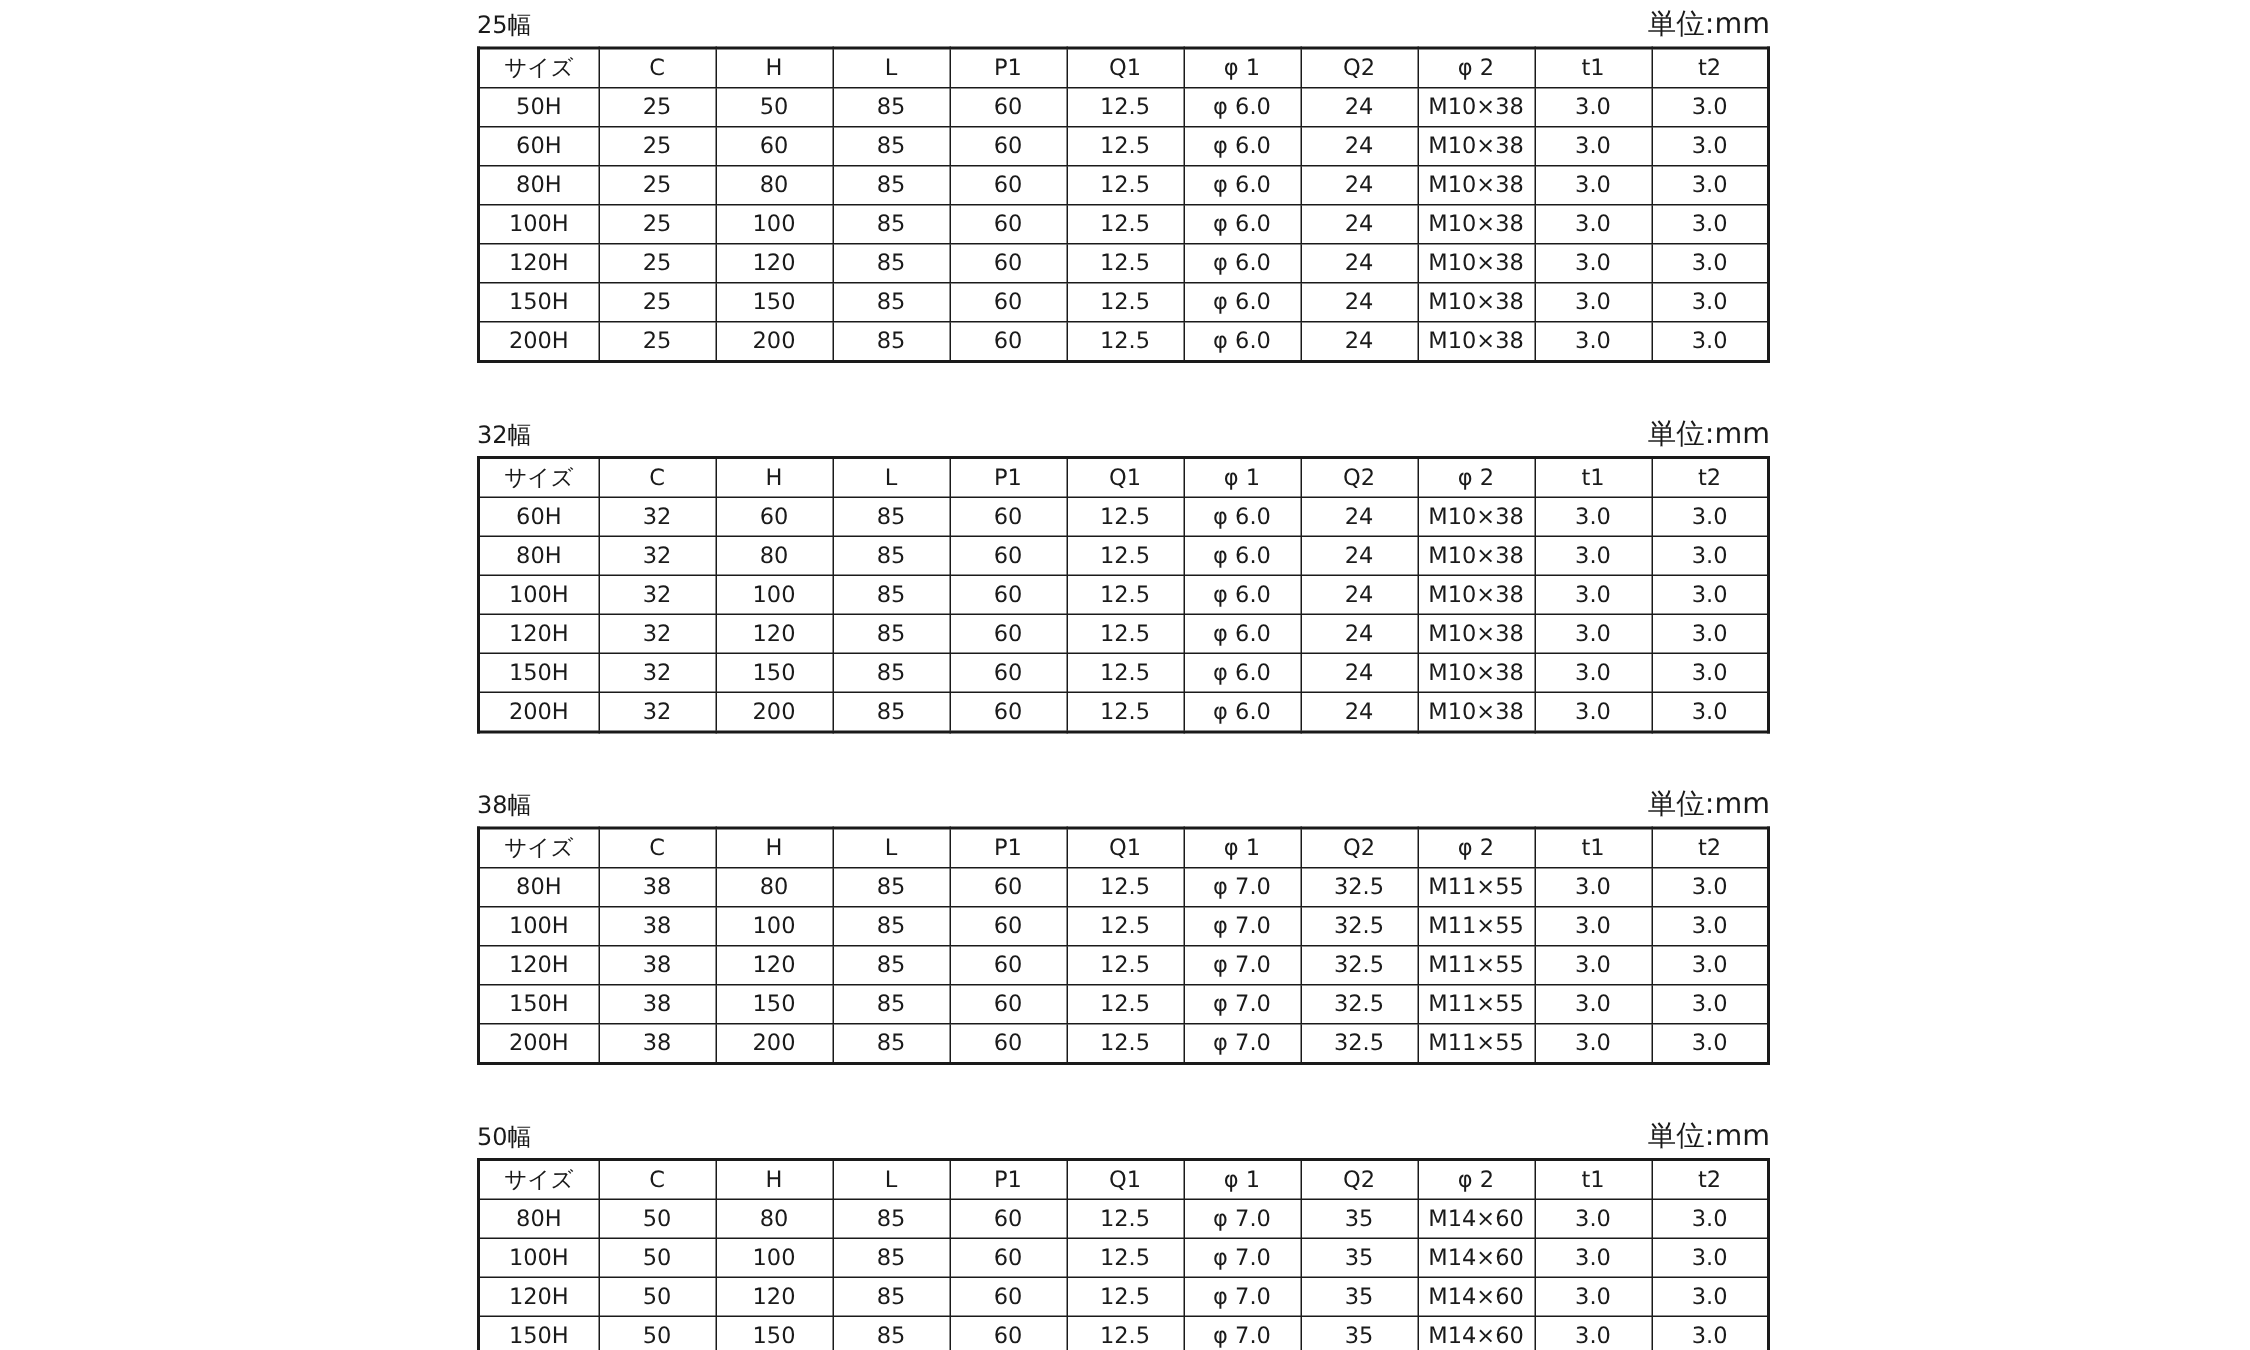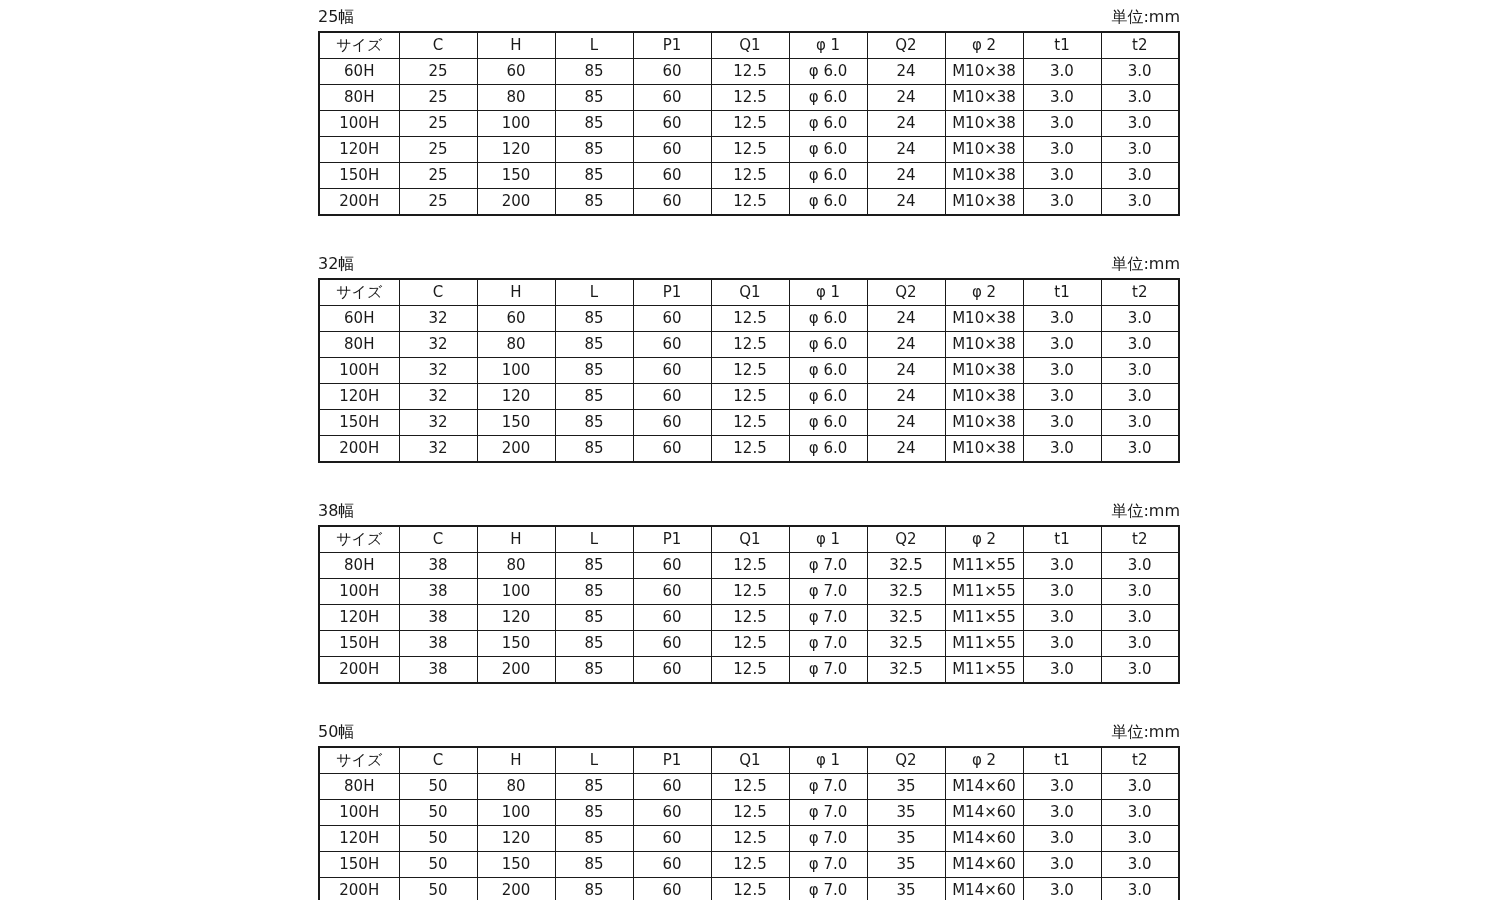--- a/index.html
+++ b/index.html
@@ -19,21 +19,21 @@
   }
   .section + .section { margin-top: 38px; }
   .section-header {
     display: flex;
     justify-content: space-between;
     align-items: flex-start;
     margin-bottom: 5px;
     line-height: 19px;
   }
   .table-title { font-size: 16px; }
-  .unit-label  { font-size: 16px; }
+  .unit-label  { font-size: 19px; }
   table.spec {
     width: 100%;
     border-collapse: collapse;
     table-layout: fixed;
     border: 2px solid #1a1a1a;
   }
   table.spec th, table.spec td {
     border: 1px solid #1a1a1a;
     height: 25px;
     line-height: 25px;
@@ -67,20 +67,33 @@
             <th>Q1</th>
             <th>φ 1</th>
             <th>Q2</th>
             <th>φ 2</th>
             <th>t1</th>
             <th>t2</th>
           </tr>
       </thead>
       <tbody>
           <tr>
+            <td>50H</td>
+            <td>25</td>
+            <td>50</td>
+            <td>85</td>
+            <td>60</td>
+            <td>12.5</td>
+            <td>φ 6.0</td>
+            <td>24</td>
+            <td>M10×38</td>
+            <td>3.0</td>
+            <td>3.0</td>
+          </tr>
+          <tr>
             <td>60H</td>
             <td>25</td>
             <td>60</td>
             <td>85</td>
             <td>60</td>
             <td>12.5</td>
             <td>φ 6.0</td>
             <td>24</td>
             <td>M10×38</td>
             <td>3.0</td>

